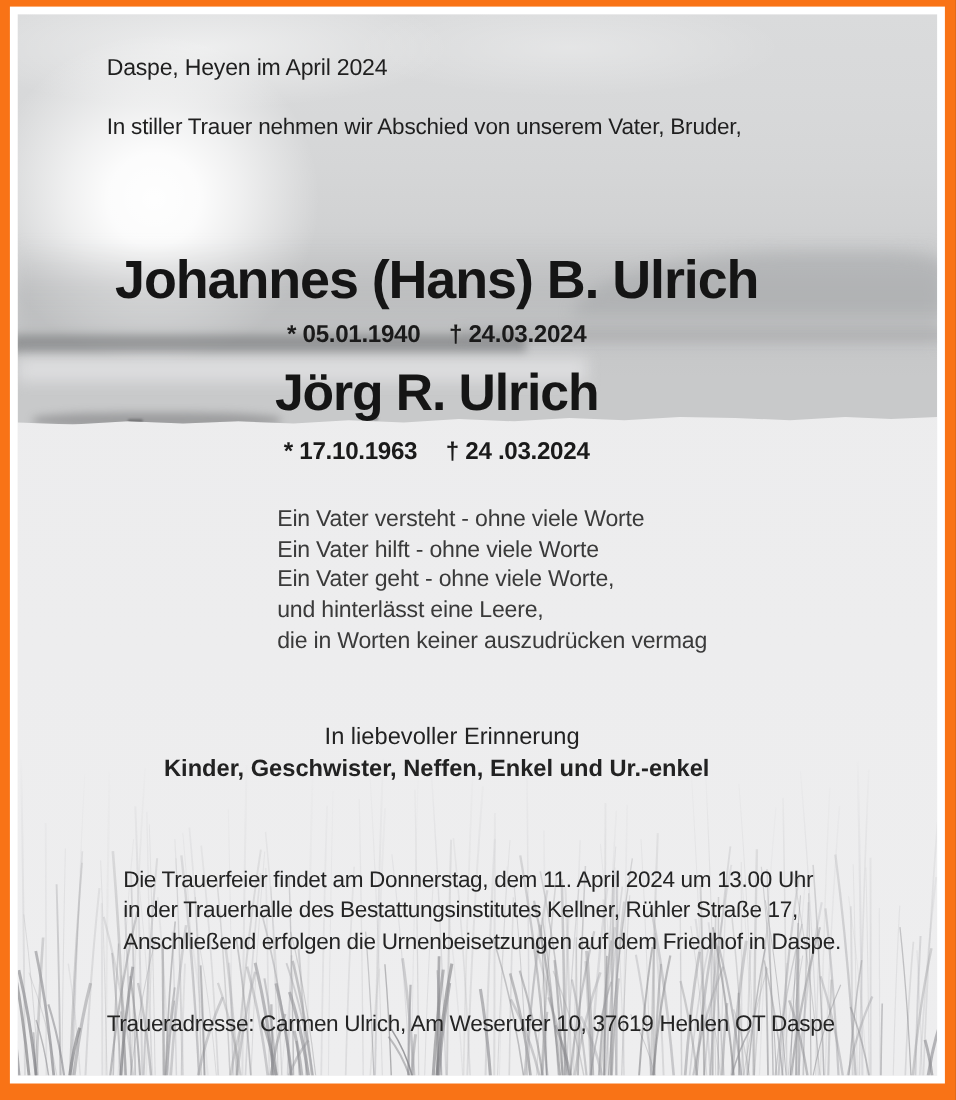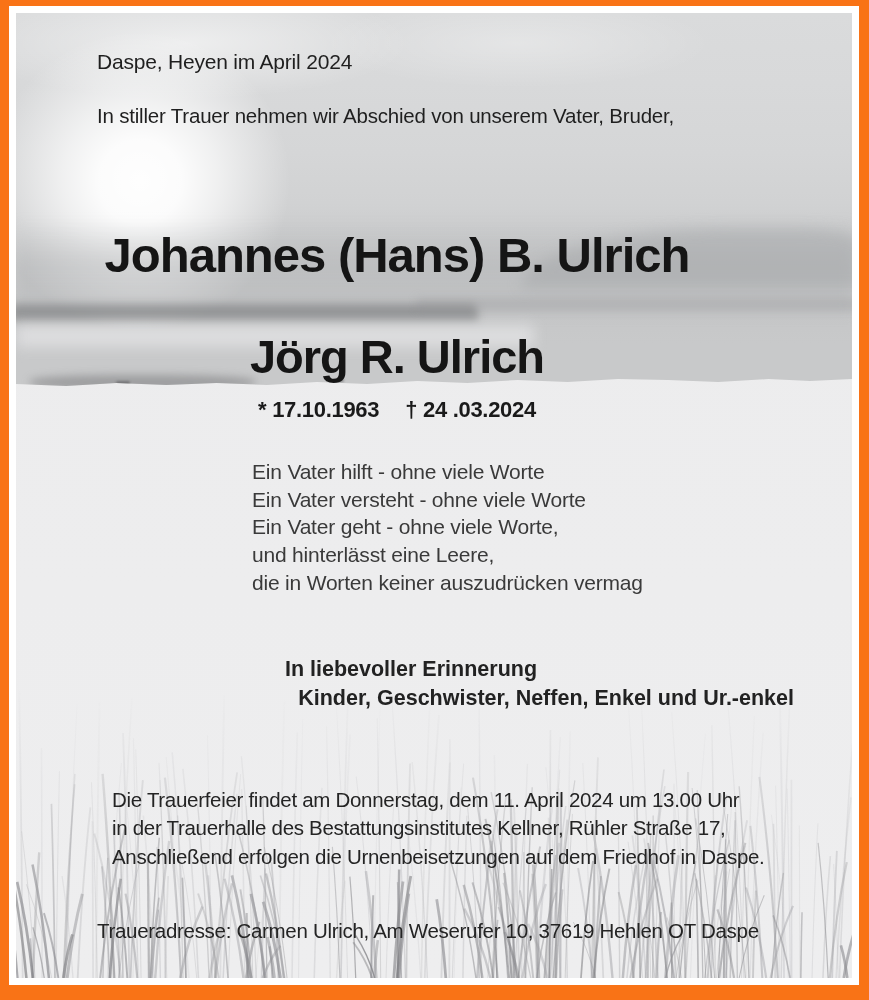--- a/index.html
+++ b/index.html
@@ -100,22 +100,22 @@
   .intro     { left: 97px; top: 101px; font-size: 20.5px; line-height: 29.5px; letter-spacing: -0.2px; }
 
   .name-1 { top: 225px; font-size: 49px; font-weight: bold; line-height: 60px; letter-spacing: -1px; color: #151515; }
   .dates-1 { top: 290px; font-size: 22px; font-weight: bold; line-height: 28px; letter-spacing: -0.3px; color: #1a1a1a; }
   .name-2 { top: 328px; font-size: 47px; font-weight: bold; line-height: 58px; letter-spacing: -1px; color: #151515; }
   .dates-2 { top: 396px; font-size: 22px; font-weight: bold; line-height: 28px; letter-spacing: -0.3px; color: #1a1a1a; }
   .date-gap { display: inline-block; width: 26px; }
 
   .poem { left: 252px; top: 458px; font-size: 21px; line-height: 27.7px; letter-spacing: -0.2px; color: #3a3a3a; }
 
-  .remembrance { top: 655px; font-size: 21.5px; font-weight: bold; line-height: 28.6px; color: #222222; padding-left: 28px; }
-  .mourners    { top: 683.6px; font-size: 21.5px; font-weight: bold; line-height: 28.6px; color: #222222; text-align: right; }
+  .remembrance { top: 655px; font-size: 21.5px; font-weight: normal; line-height: 28.6px; color: #222222; padding-left: 28px; }
+  .mourners    { top: 683.6px; font-size: 21.5px; font-weight: bold; line-height: 28.6px; color: #222222; }
 
   .funeral { left: 112px; top: 786px; font-size: 20.5px; line-height: 28.4px; letter-spacing: -0.3px; color: #242424; }
   .address { left: 97px; top: 917px; font-size: 20.5px; line-height: 28px; letter-spacing: -0.3px; color: #242424; }
 </style>
 </head>
 <body>
 
 <div class="page">
   <div class="paper">
     <div class="inner">
@@ -430,29 +430,32 @@
 
   <div class="content">
 
     <div class="abs dateline">Daspe, Heyen im April 2024</div>
 
     <div class="abs intro">
       <div>In stiller Trauer nehmen wir Abschied von unserem Vater, Bruder,</div>
     </div>
 
     <div class="abs ctr name-1">Johannes (Hans) B. Ulrich</div>
+    <div class="abs ctr dates-1">
+      <span>* 05.01.1940</span><span class="date-gap"></span><span>† 24.03.2024</span>
+    </div>
 
     <div class="abs ctr name-2">Jörg R. Ulrich</div>
     <div class="abs ctr dates-2">
       <span>* 17.10.1963</span><span class="date-gap"></span><span>† 24 .03.2024</span>
     </div>
 
     <div class="abs poem">
+      <div>Ein Vater versteht - ohne viele Worte</div>
       <div>Ein Vater hilft - ohne viele Worte</div>
-      <div>Ein Vater versteht - ohne viele Worte</div>
       <div>Ein Vater geht - ohne viele Worte,</div>
       <div>und hinterlässt eine Leere,</div>
       <div>die in Worten keiner auszudrücken vermag</div>
     </div>
 
     <div class="abs ctr remembrance">In liebevoller Erinnerung</div>
     <div class="abs ctr mourners">Kinder, Geschwister, Neffen, Enkel und Ur.-enkel</div>
 
     <div class="abs funeral">
       <div>Die Trauerfeier findet am Donnerstag, dem 11. April 2024 um 13.00 Uhr</div>

